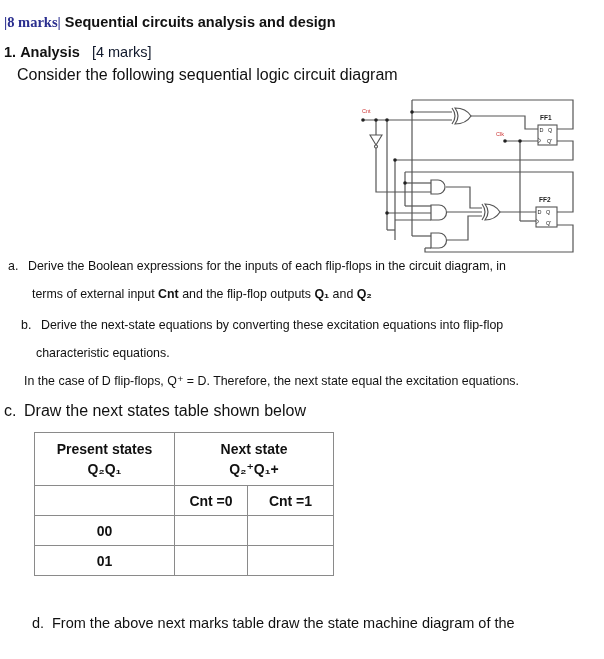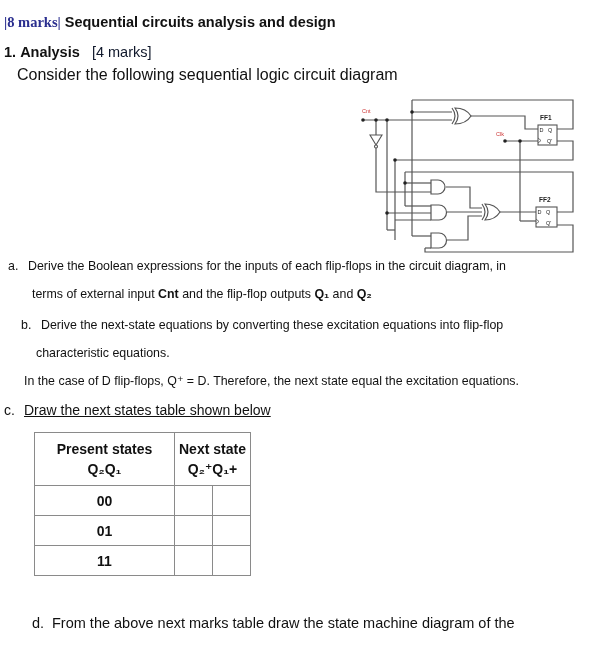--- a/index.html
+++ b/index.html
@@ -42,22 +42,21 @@
       left: 355px; top: 93px;
       width: 235px;
       height: 165px;
     }
     .item {
       font-size: 12.4px;
     }
     .item .letter { display: inline-block; width: 20px; }
     .item b { font-weight: bold; }
     .cpart {
-      font-size: 14px;
-      text-decoration: underline;
+      font-size: 16px;
     }
     .dpart {
       font-size: 14.5px;
       line-height: 22px;
       white-space: normal;
     }
     table.ns {
       position: absolute;
       left: 34px; top: 432px;
       border-collapse: collapse;
@@ -212,31 +211,31 @@
     <td class="hdr" style="width:131px;">
       <div>Present states</div>
       <div>Q₂Q₁</div>
     </td>
     <td class="hdr" colspan="2">
       <div>Next state</div>
       <div>Q₂⁺Q₁+</div>
     </td>
   </tr>
   <tr>
+    <td></td>
+    <td style="width:64px;">Cnt =0</td>
+    <td style="width:77px;">Cnt =1</td>
+  </tr>
+  <tr>
     <td>00</td>
     <td></td>
     <td></td>
   </tr>
   <tr>
     <td>01</td>
-    <td></td>
-    <td></td>
-  </tr>
-  <tr>
-    <td>11</td>
     <td></td>
     <td></td>
   </tr>
 </tbody>
   </table>
 
 <div class="abs dpart" style="left:32px; top:612px; width:560px;">
   <span style="display:inline-block; width:20px;">d.</span><span>From the above next marks table draw the state machine diagram of the</span><br>
   <span style="display:inline-block; width:20px;"></span>
 </div>

